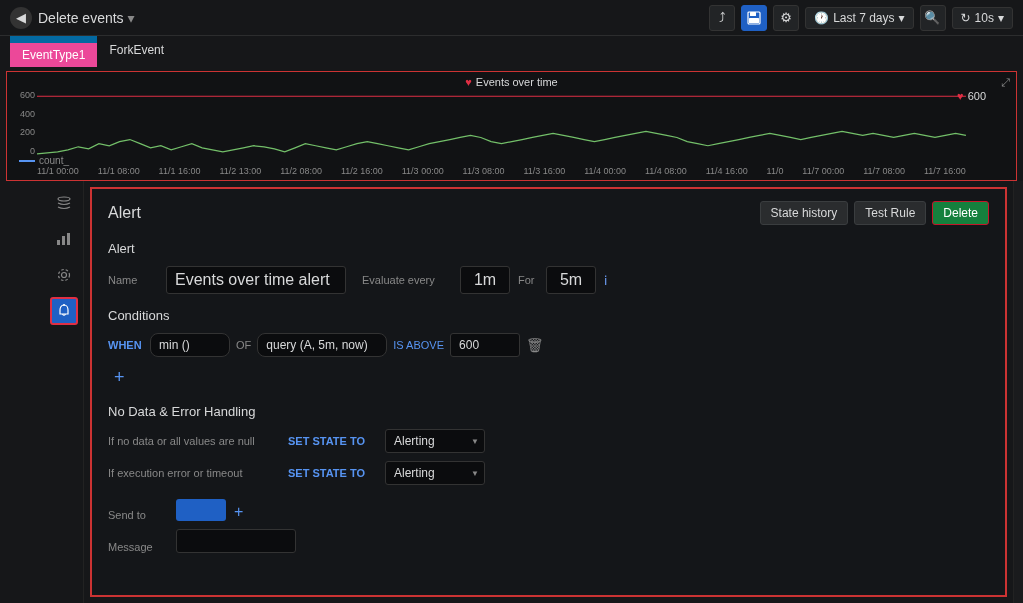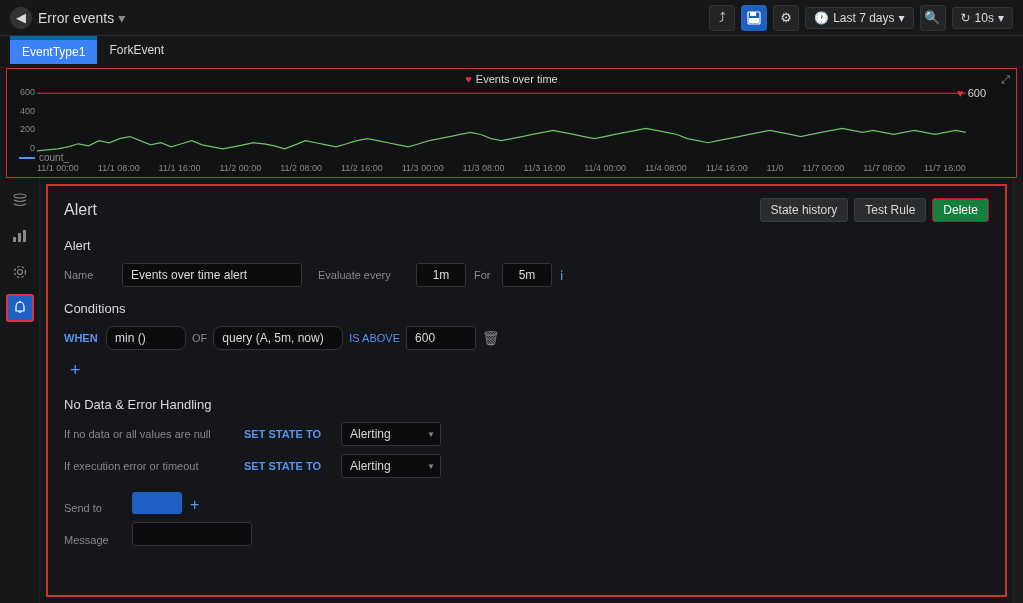--- a/index.html
+++ b/index.html
@@ -94,23 +94,23 @@
       flex-shrink: 0;
     }
     .tab {
       padding: 5px 12px;
       cursor: pointer;
       font-size: 12px;
       color: #d8d9da;
       border-top: 2px solid transparent;
     }
     .tab.active {
-      background: #3b82f6;
+      background: #ec4899;
       color: #fff;
-      border-top: 4px solid #0369a1;
+      border-top: 7px solid #0369a1;
     }
 
     
     .chart-container {
       background: #111214;
       border: 1px solid #cc3333;
       margin: 4px 6px 0 6px;
       position: relative;
       height: 110px;
       flex-shrink: 0;
@@ -193,20 +193,21 @@
       justify-content: space-between;
       font-size: 9px;
       color: #888;
     }
 
     
     .main-content {
       display: flex;
       flex: 1;
       overflow: hidden;
+      padding-left: 44px;
     }
 
     
     .sidebar {
       width: 40px;
       background: #161719;
       display: flex;
       flex-direction: column;
       align-items: center;
       padding-top: 8px;
@@ -290,21 +291,21 @@
       color: #888;
       min-width: 50px;
       font-size: 11px;
     }
     .input-field {
       background: #0b0c0e;
       border: 1px solid #333;
       border-radius: 3px;
       color: #d8d9da;
       padding: 4px 8px;
-      font-size: 12px;
+      font-size: 16px;
     }
     .input-name {
       width: 180px;
     }
     .input-small {
       width: 50px;
       text-align: center;
     }
     .info-icon {
       color: #6c9df5;
@@ -473,21 +474,21 @@
       border-left: 1px solid #222;
     }
   </style>
 </head>
 <body>
 
 <div class="top-bar">
   <div class="top-bar-left">
     <button class="back-btn">◀</button>
     <span class="dashboard-title">
-      <span>Error events</span>
+      <span>Delete events</span>
       <span style="cursor:pointer;color:#888">▾</span>
     </span>
   </div>
   <div class="top-bar-right">
     <button class="icon-btn" title="Share">⤴</button>
     <button class="icon-btn active" title="Save">
       <svg width="14" height="14" viewBox="0 0 14 14" fill="none">
         <rect x="1" y="1" width="12" height="12" rx="1" stroke="#fff" stroke-width="1.2" fill="none"></rect>
         <rect x="3" y="1" width="6" height="4" rx="0.5" fill="#fff"></rect>
         <rect x="2" y="7" width="10" height="5" rx="0.5" fill="#fff"></rect>
@@ -536,21 +537,21 @@
   <svg class="chart-svg" viewBox="0 0 900 68" preserveAspectRatio="none">
 
     <line x1="0" y1="6" x2="900" y2="6" stroke="#e02f44" stroke-width="1" stroke-dasharray="none"></line>
 
     <polyline points="0,62 20,60 30,58 40,55 50,57 60,52 70,54 80,50 90,48 100,52 110,56 120,54 130,58 140,55 150,52 160,56 170,58 180,60 190,58 200,56 210,54 220,55 230,57 240,60 250,56 260,52 270,54 280,56 290,58 300,55 310,52 320,50 330,52 340,54 350,56 360,58 370,55 380,52 390,50 400,48 410,46 420,44 430,46 440,50 450,52 460,50 470,48 480,46 490,44 500,42 510,44 520,46 530,48 540,50 550,48 560,46 570,44 580,42 590,40 600,42 610,44 620,46 630,50 640,52 650,54 660,52 670,50 680,48 690,46 700,44 710,42 720,44 730,46 740,48 750,46 760,44 770,42 780,40 790,42 800,44 810,42 820,44 830,46 840,44 850,42 860,44 870,46 880,44 890,42 900,44" fill="none" stroke="#73bf69" stroke-width="1.2"></polyline>
   </svg>
   <div class="x-axis">
     <span>11/1 00:00</span>
     <span>11/1 08:00</span>
     <span>11/1 16:00</span>
-    <span>11/2 00:00</span>
+    <span>11/2 13:00</span>
     <span>11/2 08:00</span>
     <span>11/2 16:00</span>
     <span>11/3 00:00</span>
     <span>11/3 08:00</span>
     <span>11/3 16:00</span>
     <span>11/4 00:00</span>
     <span>11/4 08:00</span>
     <span>11/4 16:00</span>
     <span>11/0</span>
     <span>11/7 00:00</span>

